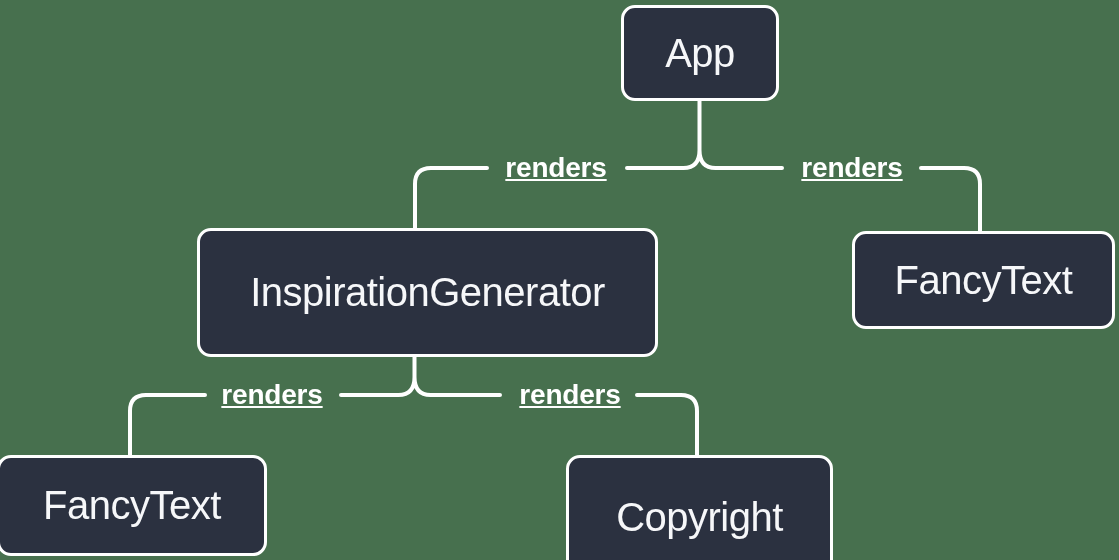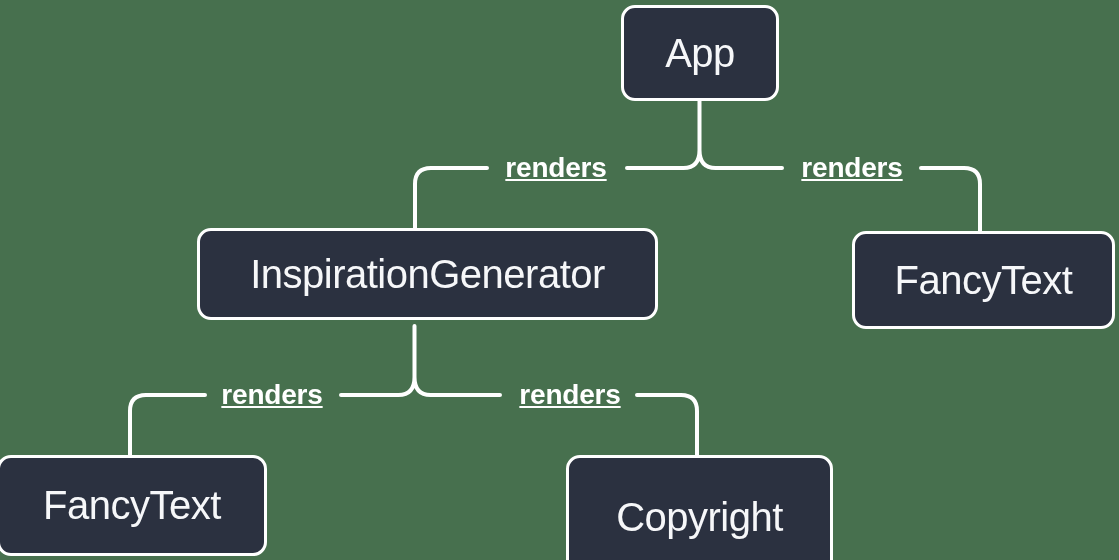--- a/index.html
+++ b/index.html
@@ -67,21 +67,21 @@
     <path d="M 921 168 L 964 168 Q 980 168 980 184 L 980 233"></path>
     <path d="M 414.5 326 L 414.5 377
              M 414.5 377 Q 414.5 395 398.5 395 L 341 395
              M 414.5 377 Q 414.5 395 430.5 395 L 500 395"></path>
     <path d="M 205 395 L 146 395 Q 130 395 130 411 L 130 456"></path>
     <path d="M 637 395 L 681 395 Q 697 395 697 411 L 697 456"></path>
   </svg>
 
   <div class="node" style="left:621px; top:5px; width:158px; height:96px;">App</div>
 
-  <div class="node" style="left:197px; top:228px; width:461px; height:92px;">InspirationGenerator</div>
+  <div class="node" style="left:197px; top:228px; width:461px; height:129px;">InspirationGenerator</div>
 
   <div class="node" style="left:852px; top:231px; width:263px; height:98px;">FancyText</div>
 
   <div class="node" style="left:-3px; top:455px; width:270px; height:101px;">FancyText</div>
 
   <div class="node" style="left:566px; top:455px; width:267px; height:124px;">Copyright</div>
 
   <div class="edge-label" style="left:556px; top:168px;">renders</div>
 
   <div class="edge-label" style="left:852px; top:168px;">renders</div>

